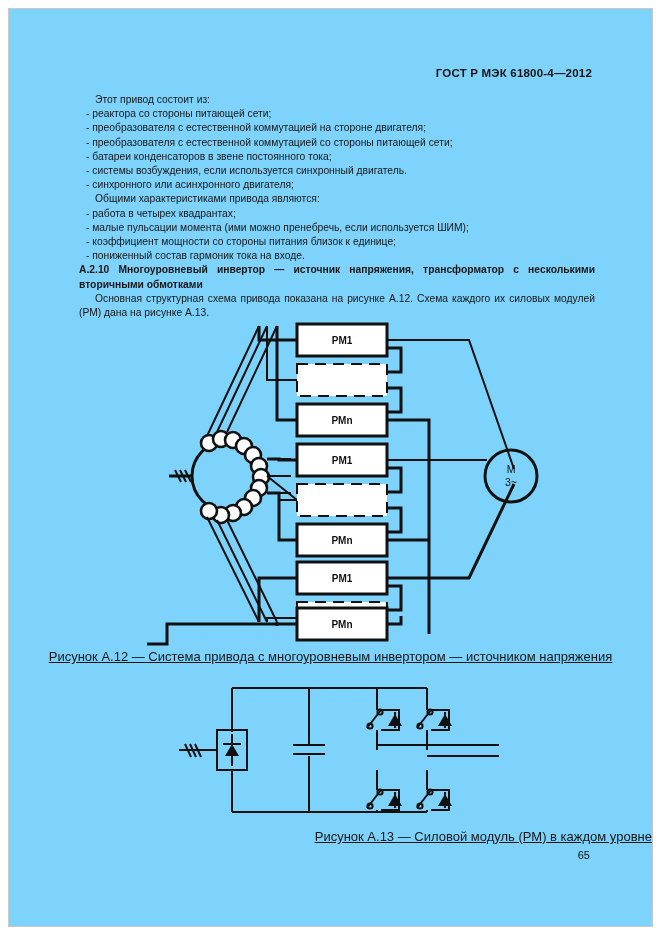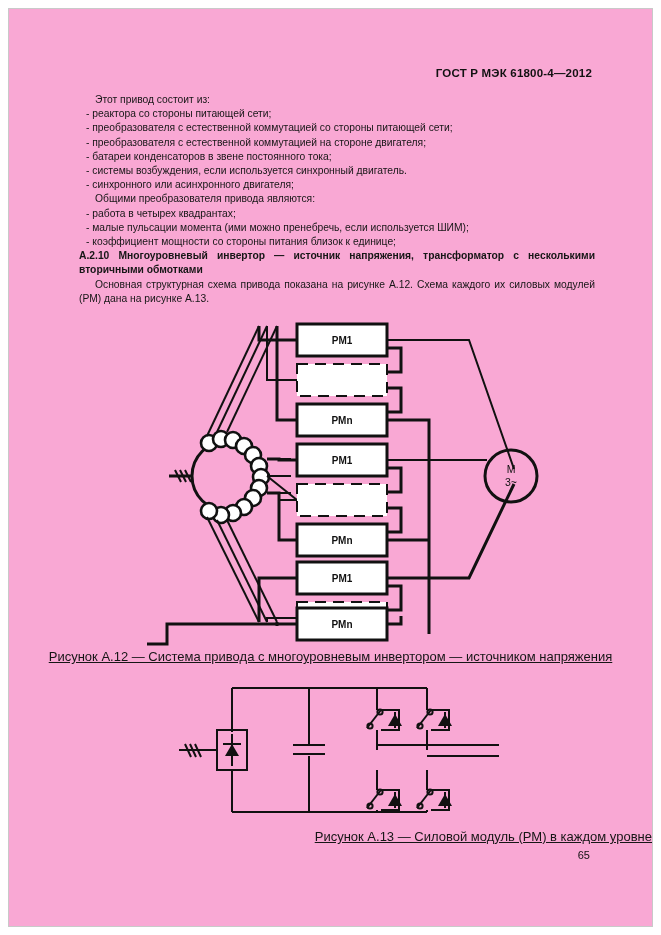--- a/index.html
+++ b/index.html
@@ -3,21 +3,21 @@
 <meta charset="utf-8">
 <style>
   html,body{margin:0;padding:0;background:#8a8a8a;}
   body{font-family:"Liberation Sans","DejaVu Sans",sans-serif;}
   #page{
     position:relative;width:661px;height:935px;background:#ffffff;
     margin:0 auto;overflow:hidden;
   }
   #sheet{
     position:absolute;left:8px;top:8px;width:645px;height:919px;
-    background:#f9a8d4;border:1px solid #c9c9c9;box-sizing:border-box;
+    background:#7dd3fc;border:1px solid #c9c9c9;box-sizing:border-box;
   }
   .doc-header{
     position:absolute;right:60px;top:58px;
     font-size:11.5px;font-weight:bold;letter-spacing:.2px;color:#111;
     white-space:nowrap;
   }
   .body-text{
     position:absolute;left:70px;top:84px;width:516px;
     font-size:10.3px;line-height:14.2px;color:#161616;
   }
@@ -52,29 +52,30 @@
 <body>
 
 <div id="page">
   <div id="sheet">
 
     <div class="doc-header">ГОСТ Р МЭК  61800-4—2012</div>
 
     <div class="body-text">
       <p class="p-ind">Этот привод состоит из:</p>
       <p class="li">- реактора со стороны питающей сети;</p>
+      <p class="li">- преобразователя с естественной коммутацией на стороне двигателя;</p>
       <p class="li">- преобразователя с естественной коммутацией со стороны питающей сети;</p>
-      <p class="li">- преобразователя с естественной коммутацией на стороне двигателя;</p>
       <p class="li">- батареи конденсаторов в звене постоянного тока;</p>
       <p class="li">- системы возбуждения, если используется синхронный двигатель.</p>
       <p class="li">- синхронного или асинхронного двигателя;</p>
-      <p class="p-ind">Общими преобразователя привода являются:</p>
+      <p class="p-ind">Общими характеристиками привода являются:</p>
       <p class="li">- работа в четырех квадрантах;</p>
       <p class="li">- малые пульсации момента (ими можно пренебречь, если используется ШИМ);</p>
       <p class="li">- коэффициент мощности со стороны питания близок к единице;</p>
+      <p class="li">- пониженный состав гармоник тока на входе.</p>
       <p class="hd just">А.2.10 Многоуровневый инвертор — источник напряжения, трансформатор с несколькими вторичными обмотками</p>
       <p class="p-ind just">Основная структурная схема привода показана на рисунке А.12. Схема каждого их силовых модулей (РМ) дана на рисунке А.13.</p>
     </div>
 
     <div id="fig12">
       <svg width="400" height="330" viewBox="0 0 400 330">
 
         <g>
           <circle cx="88" cy="172" r="35" class="ln thick" fill="#fff"></circle>
 

